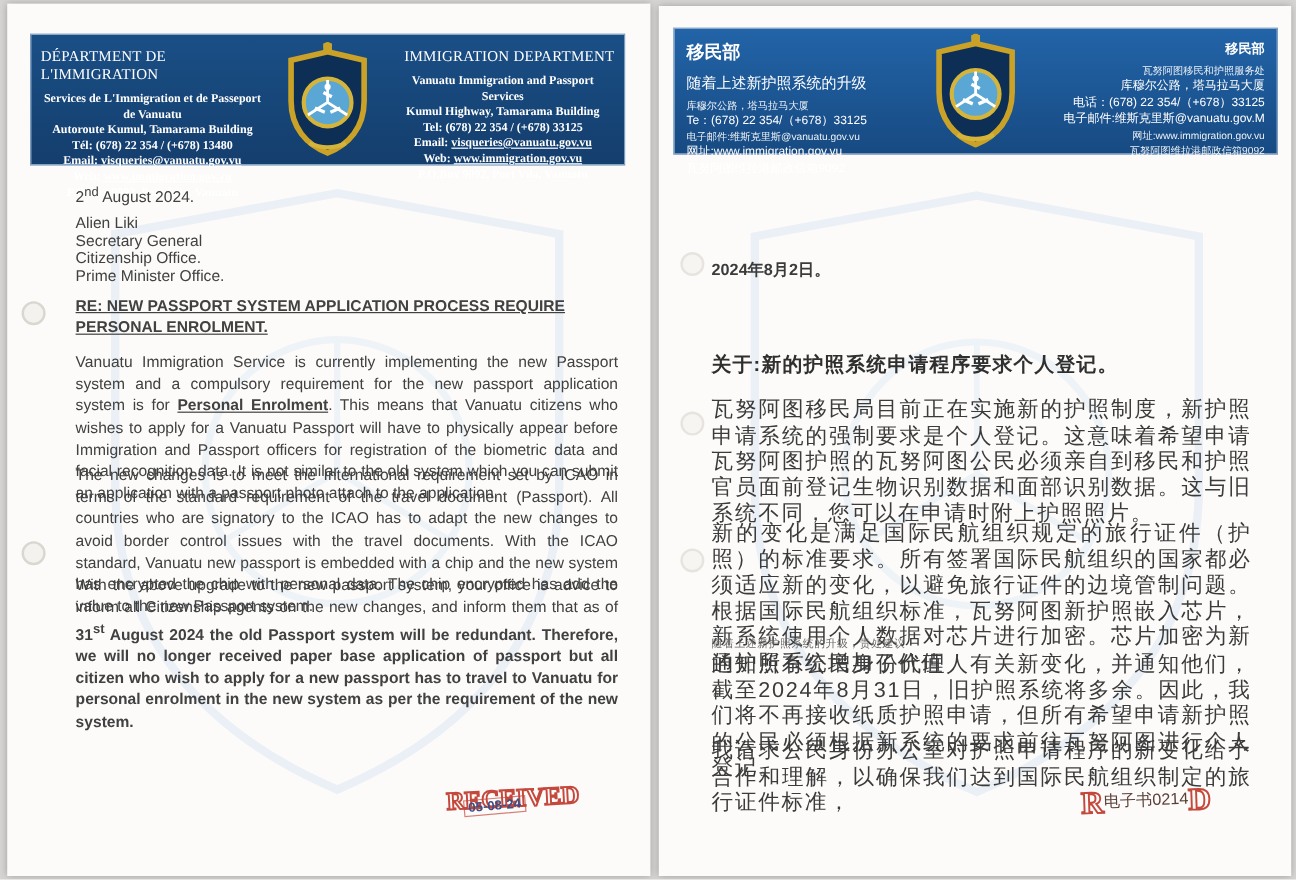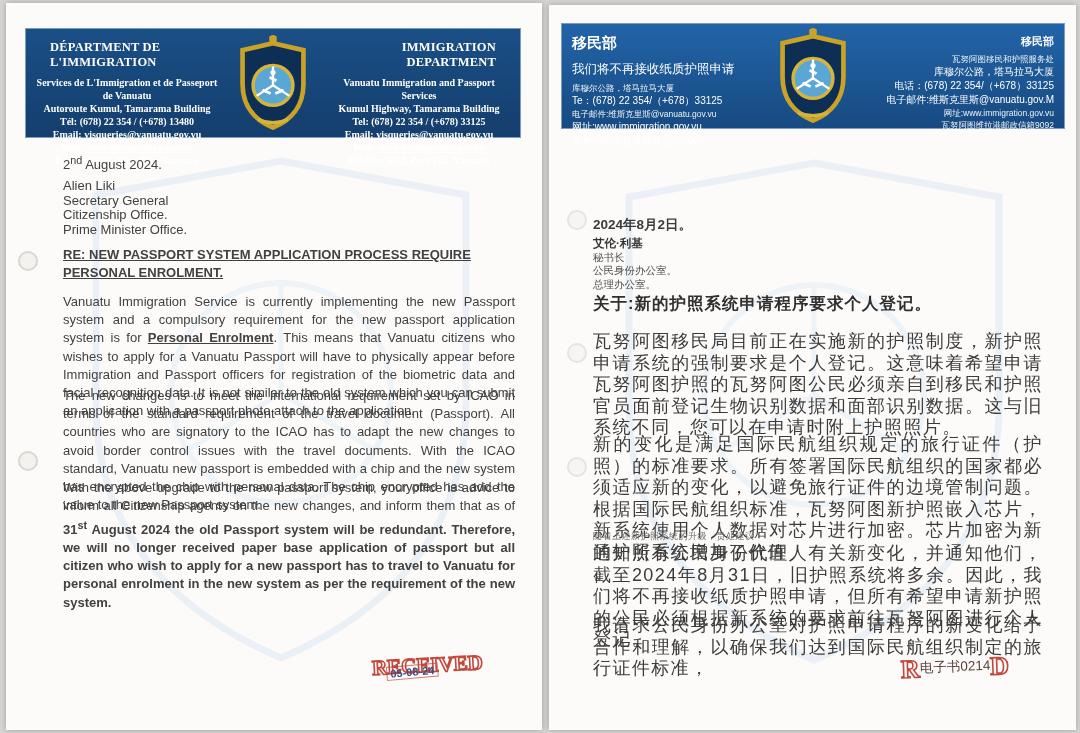--- a/index.html
+++ b/index.html
@@ -11,21 +11,21 @@
   .wm{position:absolute;opacity:.55;pointer-events:none;}
   .hole{position:absolute;width:16px;height:16px;border-radius:50%;border:2px solid #dad6d0;background:#f4f2ef;}
 
   
   .hdr{position:absolute;display:flex;color:#fff;border:1px solid #7b9cc0;box-sizing:border-box;}
   .hdr-en{left:19px;top:25px;width:496px;height:110px;background:linear-gradient(#1a4f86,#143e6d);
           font-family:"Liberation Serif",serif;}
   .hdr-zh{left:12px;top:18px;width:504px;height:106px;background:linear-gradient(#2264a8,#174a82);}
   .hdr .col{flex:1;padding:9px 8px;display:flex;flex-direction:column;}
   .hdr .col.right{text-align:right;}
-  .hdr-title{font-weight:bold;font-size:12.5px;margin:2px 16px 6px;letter-spacing:.2px;}
+  .hdr-title{font-weight:normal;font-size:12.5px;margin:2px 0 6px;letter-spacing:.2px;}
   .hdr-line{font-weight:bold;font-size:10px;line-height:13px;text-align:center;}
   .hdr-line .u{text-decoration:underline;}
   .emblem{width:90px;display:flex;align-items:center;justify-content:center;}
   .hdr-zh .zh-big{font-weight:bold;font-size:15px;margin:2px 0 8px;}
   .hdr-zh .zh-l1{font-size:12.5px;margin-bottom:4px;}
   .hdr-zh .zh-sm{font-size:8.5px;line-height:12px;opacity:.92;}
   .hdr-zh .zh-md{font-size:10px;line-height:14px;}
   .hdr-zh .col{padding:8px 10px;}
 
   
@@ -143,21 +143,21 @@
       <circle cx="215" cy="250" r="110" fill="none" stroke="#e3edf6" stroke-width="6"></circle>
       <path d="M215 250 L215 140 M215 250 L120 308 M215 250 L310 308" stroke="#e3edf6" stroke-width="5" fill="none"></path>
     </svg>
     <div class="hole" style="left:18px;top:205px;opacity:.6;"></div>
     <div class="hole" style="left:18px;top:338px;opacity:.6;"></div>
     <div class="hole" style="left:18px;top:452px;opacity:.6;"></div>
 
     <div class="hdr hdr-zh">
       <div class="col">
         <div class="zh-big">移民部</div>
-        <div class="zh-l1">我们将不再接收纸质护照申请</div>
+        <div class="zh-l1">随着上述新护照系统的升级</div>
         <div class="zh-sm">库穆尔公路，塔马拉马大厦</div>
         <div class="zh-md">Te：(678) 22 354/（+678）33125</div>
         <div class="zh-sm">电子邮件:维斯克里斯@vanuatu.gov.vu</div>
         <div class="zh-md">网址:www.immigration.gov.vu</div>
         <div class="zh-md">瓦努阿图维拉港邮政信箱9092</div>
       </div>
       <div class="emblem">
         <svg width="76" height="96" viewBox="0 0 64 82">
           <rect x="29" y="1" width="6" height="7" fill="#d4b43a"></rect>
           <circle cx="32" cy="3" r="3" fill="#c9a227"></circle>
@@ -175,26 +175,20 @@
         <div class="zh-md">库穆尔公路，塔马拉马大厦</div>
         <div class="zh-md">电话：(678) 22 354/（+678）33125</div>
         <div class="zh-md">电子邮件:维斯克里斯@vanuatu.gov.M</div>
         <div class="zh-sm">网址:www.immigration.gov.vu</div>
         <div class="zh-sm">瓦努阿图维拉港邮政信箱9092</div>
       </div>
     </div>
 
     <div class="zh-body zh-date">2024年8月2日。</div>
 
-    <div class="zh-body zh-recip">
-      <div class="nm">艾伦·利基</div>
-      <div>秘书长</div>
-      <div>公民身份办公室。</div>
-      <div>总理办公室。</div>
-    </div>
 
     <div class="zh-body zh-subject">关于:新的护照系统申请程序要求个人登记。</div>
 
     <div class="zh-body zh-para zh-p1">瓦努阿图移民局目前正在实施新的护照制度，新护照申请系统的强制要求是个人登记。这意味着希望申请瓦努阿图护照的瓦努阿图公民必须亲自到移民和护照官员面前登记生物识别数据和面部识别数据。这与旧系统不同，您可以在申请时附上护照照片。</div>
 
     <div class="zh-body zh-para zh-p2"><span>新的变化是满足国际民航组织规定的旅行证件（护照）的标准要求。所有签署国际民航组织的国家都必须适应新的变化，以避免旅行证件的边境管制问题。根据国际民航组织标准，瓦努阿图新护照嵌入芯片，新系统使用个人数据对芯片进行加密。芯片加密为新的护照系统增加了价值</span><br><span>。</span></div>
 
     <div class="zh-body zh-note">随着上述新护照系统的升级，贵处建议</div>
 
     <div class="zh-body zh-para zh-p3">通知所有公民身份代理人有关新变化，并通知他们，截至2024年8月31日，旧护照系统将多余。因此，我们将不再接收纸质护照申请，但所有希望申请新护照的公民必须根据新系统的要求前往瓦努阿图进行个人登记。</div>

